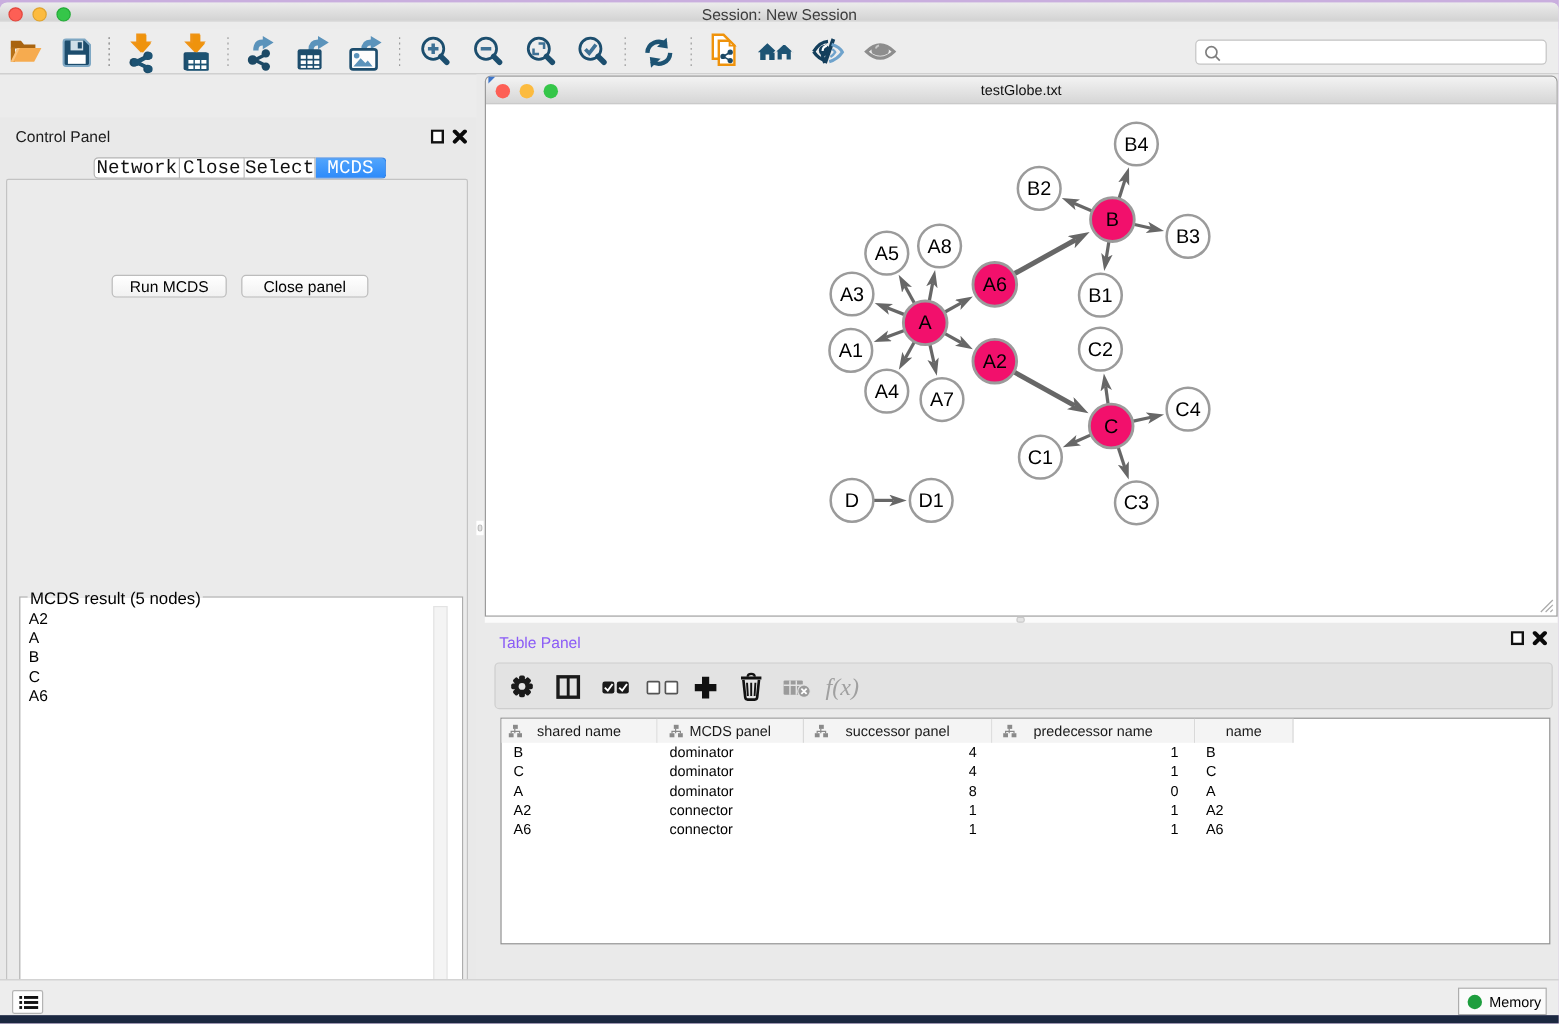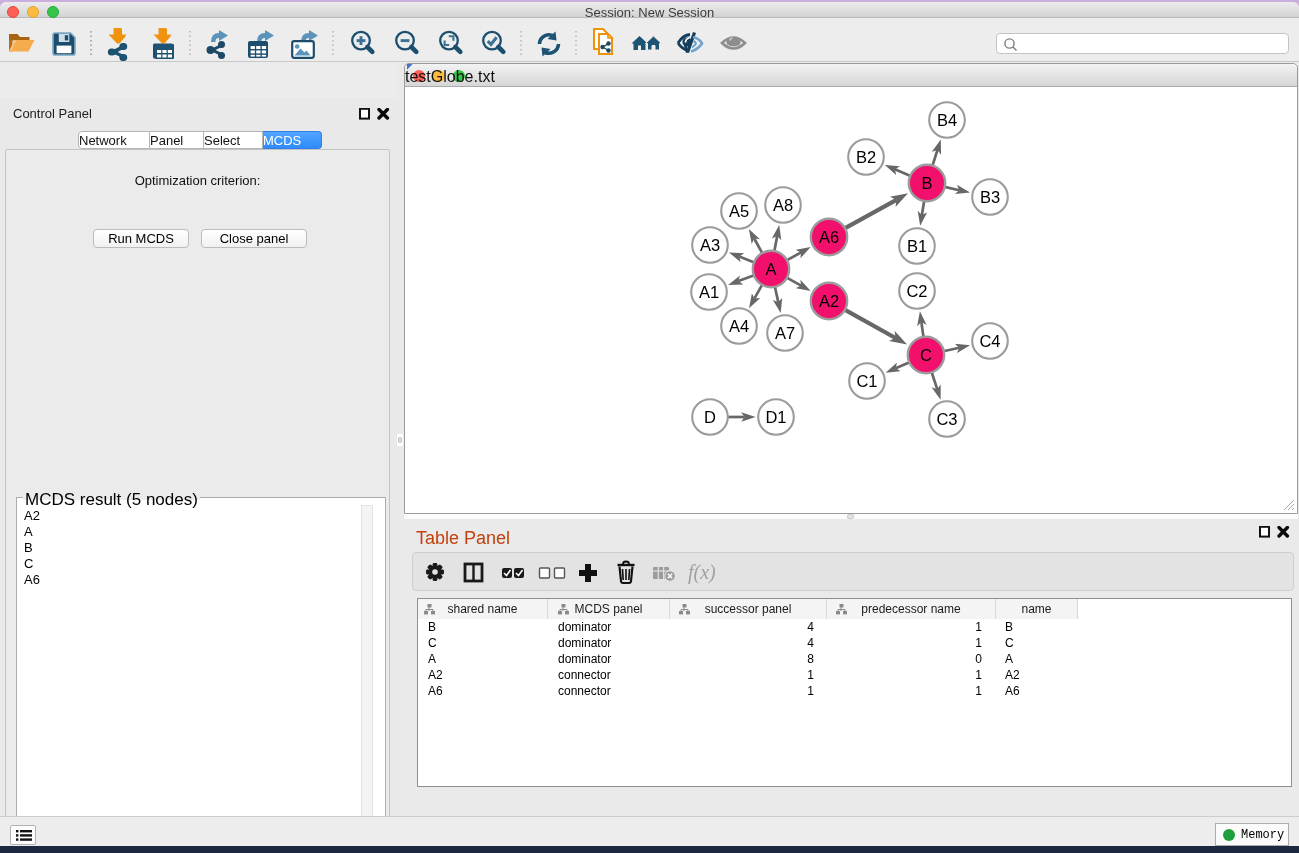--- a/index.html
+++ b/index.html
@@ -15,59 +15,59 @@
 #titlebar .title { position:absolute; left:0; right:0; top:3px; text-align:center; font-size:13px; color:#3c3c3c; }
 .light { position:absolute; top:6px; width:12px; height:12px; border-radius:50%; }
 #titlebar .light { top:4px; }
 
 #toolbar { position:absolute; left:0; top:22px; width:1299px; height:38px; background:#ededed; border-bottom:1px solid #c9c9c9; }
 #searchbox { position:absolute; left:996px; top:9px; width:293px; height:21px; background:#fff; border:1px solid #c4c4c4; border-radius:4px; }
 
 #cpanel { position:absolute; left:0; top:60px; width:397px; height:754px; background:#e9e9e9;margin-top:36px; }
 #cpanel .ptitle { position:absolute; left:13px; top:8px; font-size:13px; color:#1c1c1c; }
 .tabrow { position:absolute; display:flex; }
-.tab { height:18px; background:#fff; border:1px solid #b4b4b4; border-left:none; font-size:13px; color:#111; line-height:17px; }
+.tab { height:18px; background:#fff; border:1px solid #b4b4b4; border-left:none; font-size:16px; color:#111; text-align:center; line-height:17px;font-family:Liberation Mono, monospace; }
 .tab.first { border-left:1px solid #b4b4b4; border-radius:4px 0 0 4px; }
 .tab.last { border-radius:0 4px 4px 0; }
 .tab.sel { background:linear-gradient(#52a5fc,#2e8bfa); color:#fff; border-color:#2e80e8; }
 #cpbox { position:absolute; left:5px; top:51px; width:385px; height:687px; background:#ebebeb; border:1px solid #c3c3c3; border-radius:2px; }
 #optlabel { position:absolute; left:0; width:100%; top:23px; text-align:center; font-size:13px; color:#111; }
 #dropdown { position:absolute; left:38px; top:45px; width:311px; height:20px; background:#fff; border:1px solid #ababab; border-radius:4px; font-size:13px; line-height:18px; color:#000; padding-left:11px; }
 #dropdown .dbtn { position:absolute; right:-1px; top:-1px; width:20px; height:20px; border-radius:0 4px 4px 0; background:linear-gradient(#6fb4fd,#2f83f7); }
 .btn { position:absolute; height:19px; background:linear-gradient(#ffffff,#f1f1f1); border:1px solid #bcbcbc; border-radius:4px; font-size:13px; color:#000; text-align:center; line-height:17px; }
 #fieldset { position:absolute; left:10px; top:347px; width:370px; height:335px; background:#fff; border:1px solid #adadad; }
-#fieldset .legend { position:absolute; left:6px; top:-8px; font-size:17px; color:#000; background:linear-gradient(#ebebeb 50%,#ffffff 50%); padding:0 2px; }
+#fieldset .legend { position:absolute; left:6px; top:-8px; font-size:14px; color:#000; background:linear-gradient(#ebebeb 50%,#ffffff 50%); padding:0 2px; }
 .listitem { position:absolute; left:7px; font-size:13px; color:#000; }
 #lscroll { position:absolute; right:12px; top:7px; width:12px; bottom:2px; background:#f4f4f4; border:1px solid #e3e3e3; }
 
 #mdi { position:absolute; left:397px; top:60px; width:902px; height:754px; background:#eaeaea; }
 
 #netwin { position:absolute; left:7px; top:1px; width:894px; height:451px; background:#fff; border:1px solid #9b9b9b; border-radius:5px 5px 0 0; }
 #nettitle { position:absolute; left:0; top:0; width:100%; height:23px; background:linear-gradient(#f3f3f3,#d6d6d6); border-bottom:1px solid #ababab; border-radius:5px 5px 0 0; }
-#nettitle .title { position:absolute; left:0; right:0; top:4px; text-align:left; font-size:16px; color:#101010; }
+#nettitle .title { position:absolute; left:0; right:0; top:4px; text-align:center; font-size:12px; color:#101010; }
 
 #tpanel { position:absolute; left:0px; top:458px; width:902px; height:296px; }
-#tpanel .ptitle { position:absolute; left:19px; top:8px; font-size:18px; color:#c2410c; }
+#tpanel .ptitle { position:absolute; left:19px; top:8px; font-size:13px; color:#8b5cf6; }
 #ttoolbar { position:absolute; left:15px; top:32px; width:882px; height:39px; background:#e3e3e3; border:1px solid #cecece; border-radius:4px; }
 #ttable { position:absolute; left:20px; top:78px; width:875px; height:189px; background:#fff; border:1px solid #8f8f8f; }
 .hcell { position:absolute; top:0; height:20px; background:#f4f4f4; border-right:1px solid #d9d9d9; font-size:12px; color:#1a1a1a; }
 .hcell .txt { position:absolute; top:3px; width:100%; text-align:center; opacity:0.999; }
 .trow { position:absolute; font-size:12px; color:#000; height:16px; }
 
 #btabs { position:absolute; display:flex; left:274px; top:270px; }
 .btab { height:21px; background:#fff; border:1px solid #b9b9b9; border-left:none; font-size:13px; color:#111; text-align:center; line-height:20px; }
 .btab.first { border-left:1px solid #b9b9b9; border-radius:4px 0 0 4px; }
 .btab.last { border-radius:0 4px 4px 0; }
 .btab.sel { background:linear-gradient(#54a6fd,#2e8bfa); color:#fff; border-color:#2e80e8; }
 
 #statusbar { position:absolute; left:0; top:814px; width:1299px; height:30px; background:#ededed; border-top:1px solid #cccccc; }
 #listbtn { position:absolute; left:10px; top:8px; width:26px; height:20px; background:#fdfdfd; border:1px solid #b3b3b3; border-radius:2px; }
 #membtn { position:absolute; left:1215px; top:6px; width:74px; height:23px; background:#fbfbfb; border:1px solid #adadad; font-size:12px; color:#000; }
 #membtn .dot { position:absolute; left:7px; top:5px; width:12px; height:12px; border-radius:50%; background:#1e9e3e; }
-#membtn .mtxt { position:absolute; left:25px; top:4px;font-family:Liberation Mono, monospace; }
+#membtn .mtxt { position:absolute; left:25px; top:4px; }
 </style>
 </head>
 <body>
 <div class="page">
   <div id="win">
     <div id="titlebar">
       <div class="light" style="left:7px; background:#fd5f55; border:0.5px solid #e2463d;"></div>
       <div class="light" style="left:27px; background:#fcbb3f; border:0.5px solid #e0a32e;"></div>
       <div class="light" style="left:47px; background:#35c649; border:0.5px solid #24ab38;"></div>
       <div class="title">Session: New Session</div>
@@ -251,26 +251,25 @@
       </div>
     </div>
     <div id="cpanel">
       <div class="ptitle">Control Panel</div>
       <svg class="abs" style="left:359px;top:10px;" width="32" height="12" viewBox="0 0 32 12">
         <rect x="1" y="0.8" width="9" height="9.8" fill="#fff" stroke="#111" stroke-width="2"></rect>
         <path d="M20 1.5 L28.4 10 M28.4 1.5 L20 10" stroke="#0a0a0a" stroke-width="3.4" stroke-linecap="round" fill="none"></path>
       </svg>
       <div class="tabrow" style="left:78px; top:33px;">
         <div class="tab first" style="width:72px;">Network</div>
-        <div class="tab" style="width:54px;">Panel</div>
+        <div class="tab" style="width:54px;">Close</div>
         <div class="tab" style="width:59px;">Select</div>
         <div class="tab sel last" style="width:59px;">MCDS</div>
       </div>
       <div id="cpbox">
-        <div id="optlabel">Optimization criterion:</div>
         <div class="btn" style="left:87px; top:79px; width:96px;">Run MCDS</div>
         <div class="btn" style="left:195px; top:79px; width:106px;">Close panel</div>
         <div id="fieldset">
           <div class="legend">MCDS result (5 nodes)</div>
           <div class="listitem" style="top:10px;">A2</div>
           <div class="listitem" style="top:26px;">A</div>
           <div class="listitem" style="top:42px;">B</div>
           <div class="listitem" style="top:58px;">C</div>
           <div class="listitem" style="top:74px;">A6</div>
           <div id="lscroll"></div>

